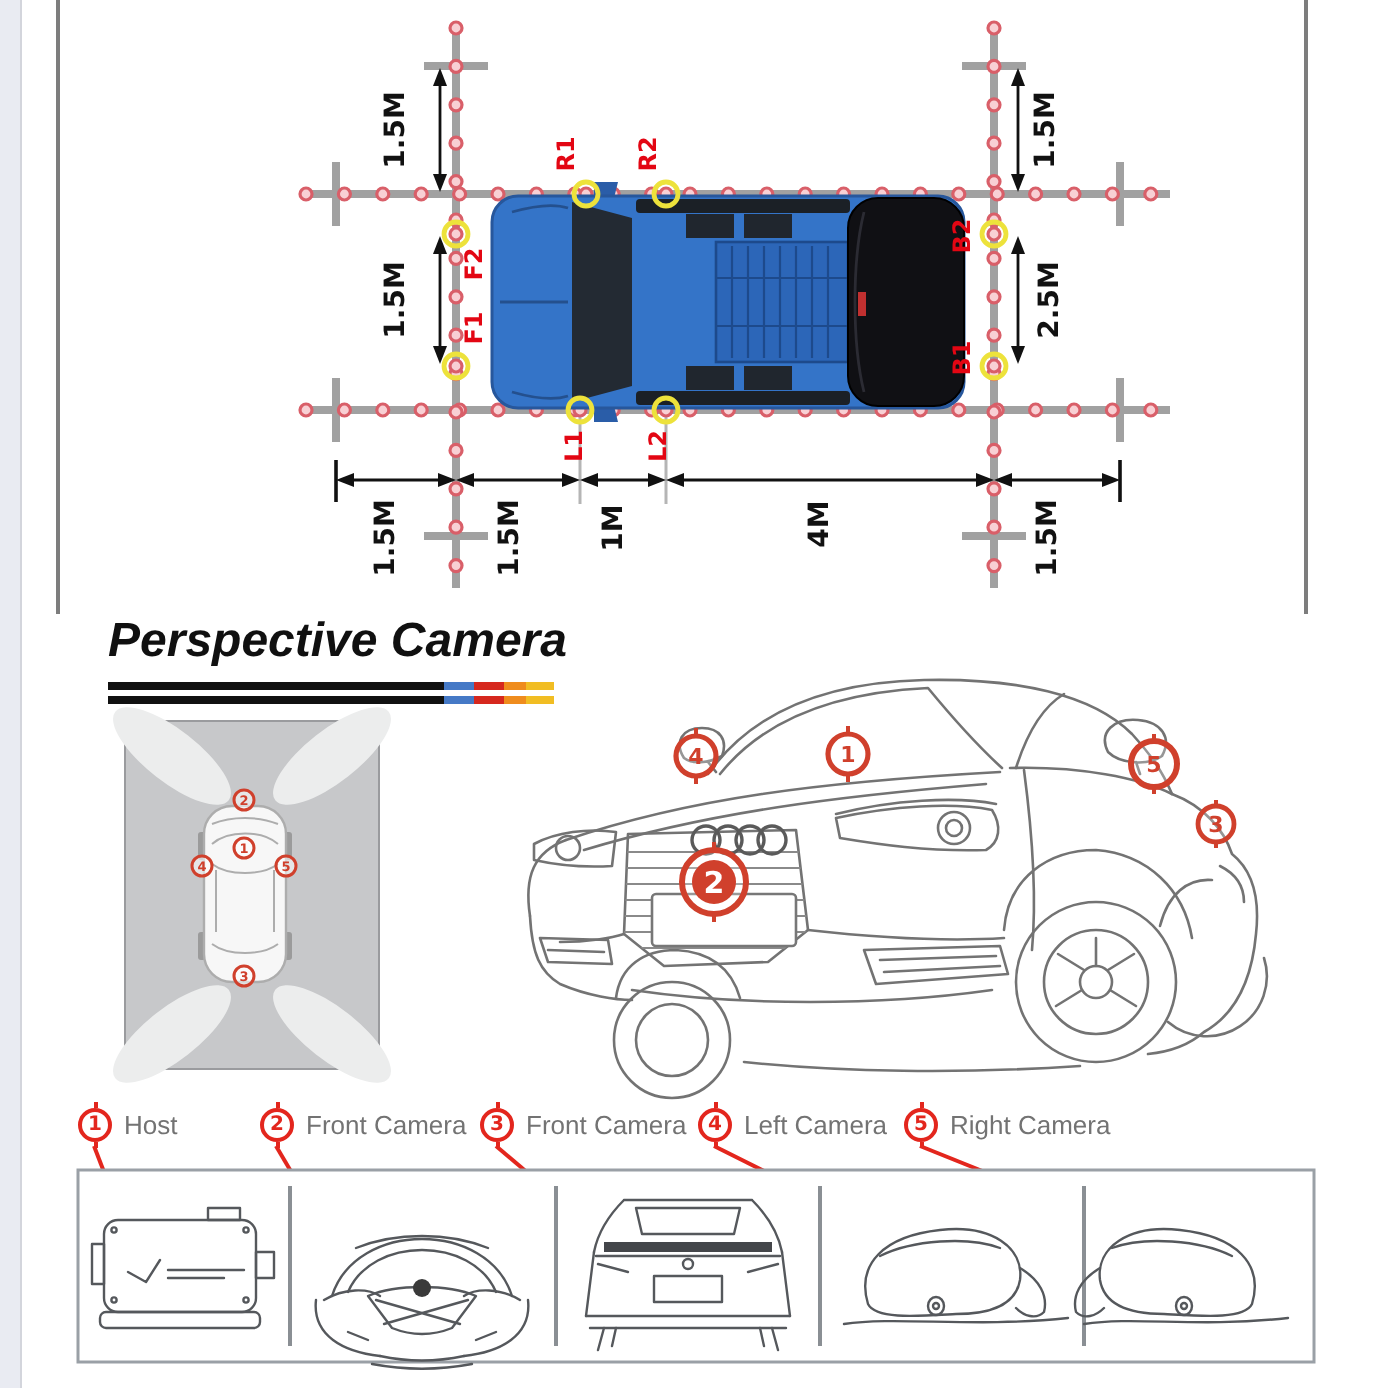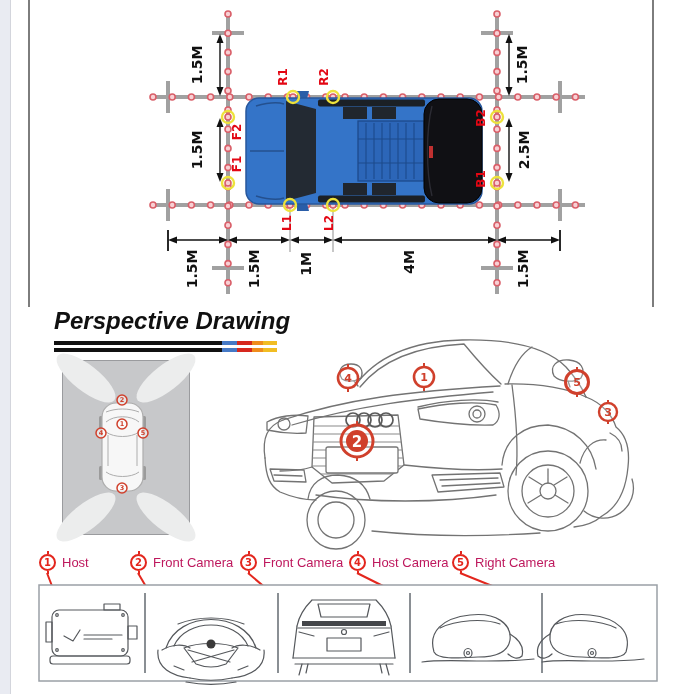--- a/index.html
+++ b/index.html
@@ -29,21 +29,21 @@
   .pbar .b0{flex:1;background:#111111;}
   .pbar .b1{width:15px;background:#4579c6;}
   .pbar .b2{width:15px;background:#d6281e;}
   .pbar .b3{width:11px;background:#ef8c1d;}
   .pbar .b4{width:14px;background:#f1bd23;}
   .legend-item{position:absolute;top:554px;display:flex;align-items:center;}
   .lnum{position:relative;box-sizing:border-box;width:17px;height:17px;border:2px solid #e3261d;border-radius:50%;
     display:flex;align-items:center;justify-content:center;font-size:10px;font-weight:bold;color:#e3261d;background:#fff;}
   .lnum::before,.lnum::after{content:"";position:absolute;left:50%;transform:translateX(-50%);width:2px;height:3px;background:#e3261d;}
   .lnum::before{top:-5px;} .lnum::after{bottom:-5px;}
-  .llabel{margin-left:6px;font-family:"Liberation Sans","DejaVu Sans",sans-serif;font-size:13px;color:#be185d;white-space:nowrap;}
+  .llabel{margin-left:6px;font-family:"Liberation Sans","DejaVu Sans",sans-serif;font-size:13px;color:#737373;white-space:nowrap;}
 </style>
 </head>
 <body>
 
 <div class="stage">
   <div class="edge-strip"></div>
   <div class="img-border left"></div>
   <div class="img-border right"></div>
 
   <svg style="left:0;top:0" width="694" height="302" viewBox="0 0 694 302">
@@ -232,21 +232,21 @@
     <text class="ptlabel" transform="translate(287 77) rotate(-90)">R1</text>
     <text class="ptlabel" transform="translate(328 77) rotate(-90)">R2</text>
     <text class="ptlabel" transform="translate(241 132) rotate(-90)">F2</text>
     <text class="ptlabel" transform="translate(241 164) rotate(-90)">F1</text>
     <text class="ptlabel" transform="translate(485 118) rotate(-90)">B2</text>
     <text class="ptlabel" transform="translate(485 179) rotate(-90)">B1</text>
     <text class="ptlabel" transform="translate(291 223) rotate(-90)">L1</text>
     <text class="ptlabel" transform="translate(333 223) rotate(-90)">L2</text>
   </svg>
 
-  <div class="persp-title">Perspective Drawing</div>
+  <div class="persp-title">Perspective Camera</div>
   <div class="persp-bars">
     <div class="pbar">
         <span class="b0"></span>
         <span class="b1"></span>
         <span class="b2"></span>
         <span class="b3"></span>
         <span class="b4"></span>
       </div>
     <div class="pbar">
         <span class="b0"></span>
@@ -382,21 +382,21 @@
   <div class="legend-item" style="left:130px">
     <span class="lnum">2</span>
     <span class="llabel">Front Camera</span>
   </div>
   <div class="legend-item" style="left:240px">
     <span class="lnum">3</span>
     <span class="llabel">Front Camera</span>
   </div>
   <div class="legend-item" style="left:349px">
     <span class="lnum">4</span>
-    <span class="llabel">Host Camera</span>
+    <span class="llabel">Left Camera</span>
   </div>
   <div class="legend-item" style="left:452px">
     <span class="lnum">5</span>
     <span class="llabel">Right Camera</span>
   </div>
 
   <svg style="left:0;top:560px" width="694" height="62" viewBox="0 0 694 62">
     <g stroke="#e3261d" stroke-width="2">
       <line x1="47" y1="13" x2="62" y2="52"></line>
       <line x1="138" y1="13" x2="161" y2="52"></line>

